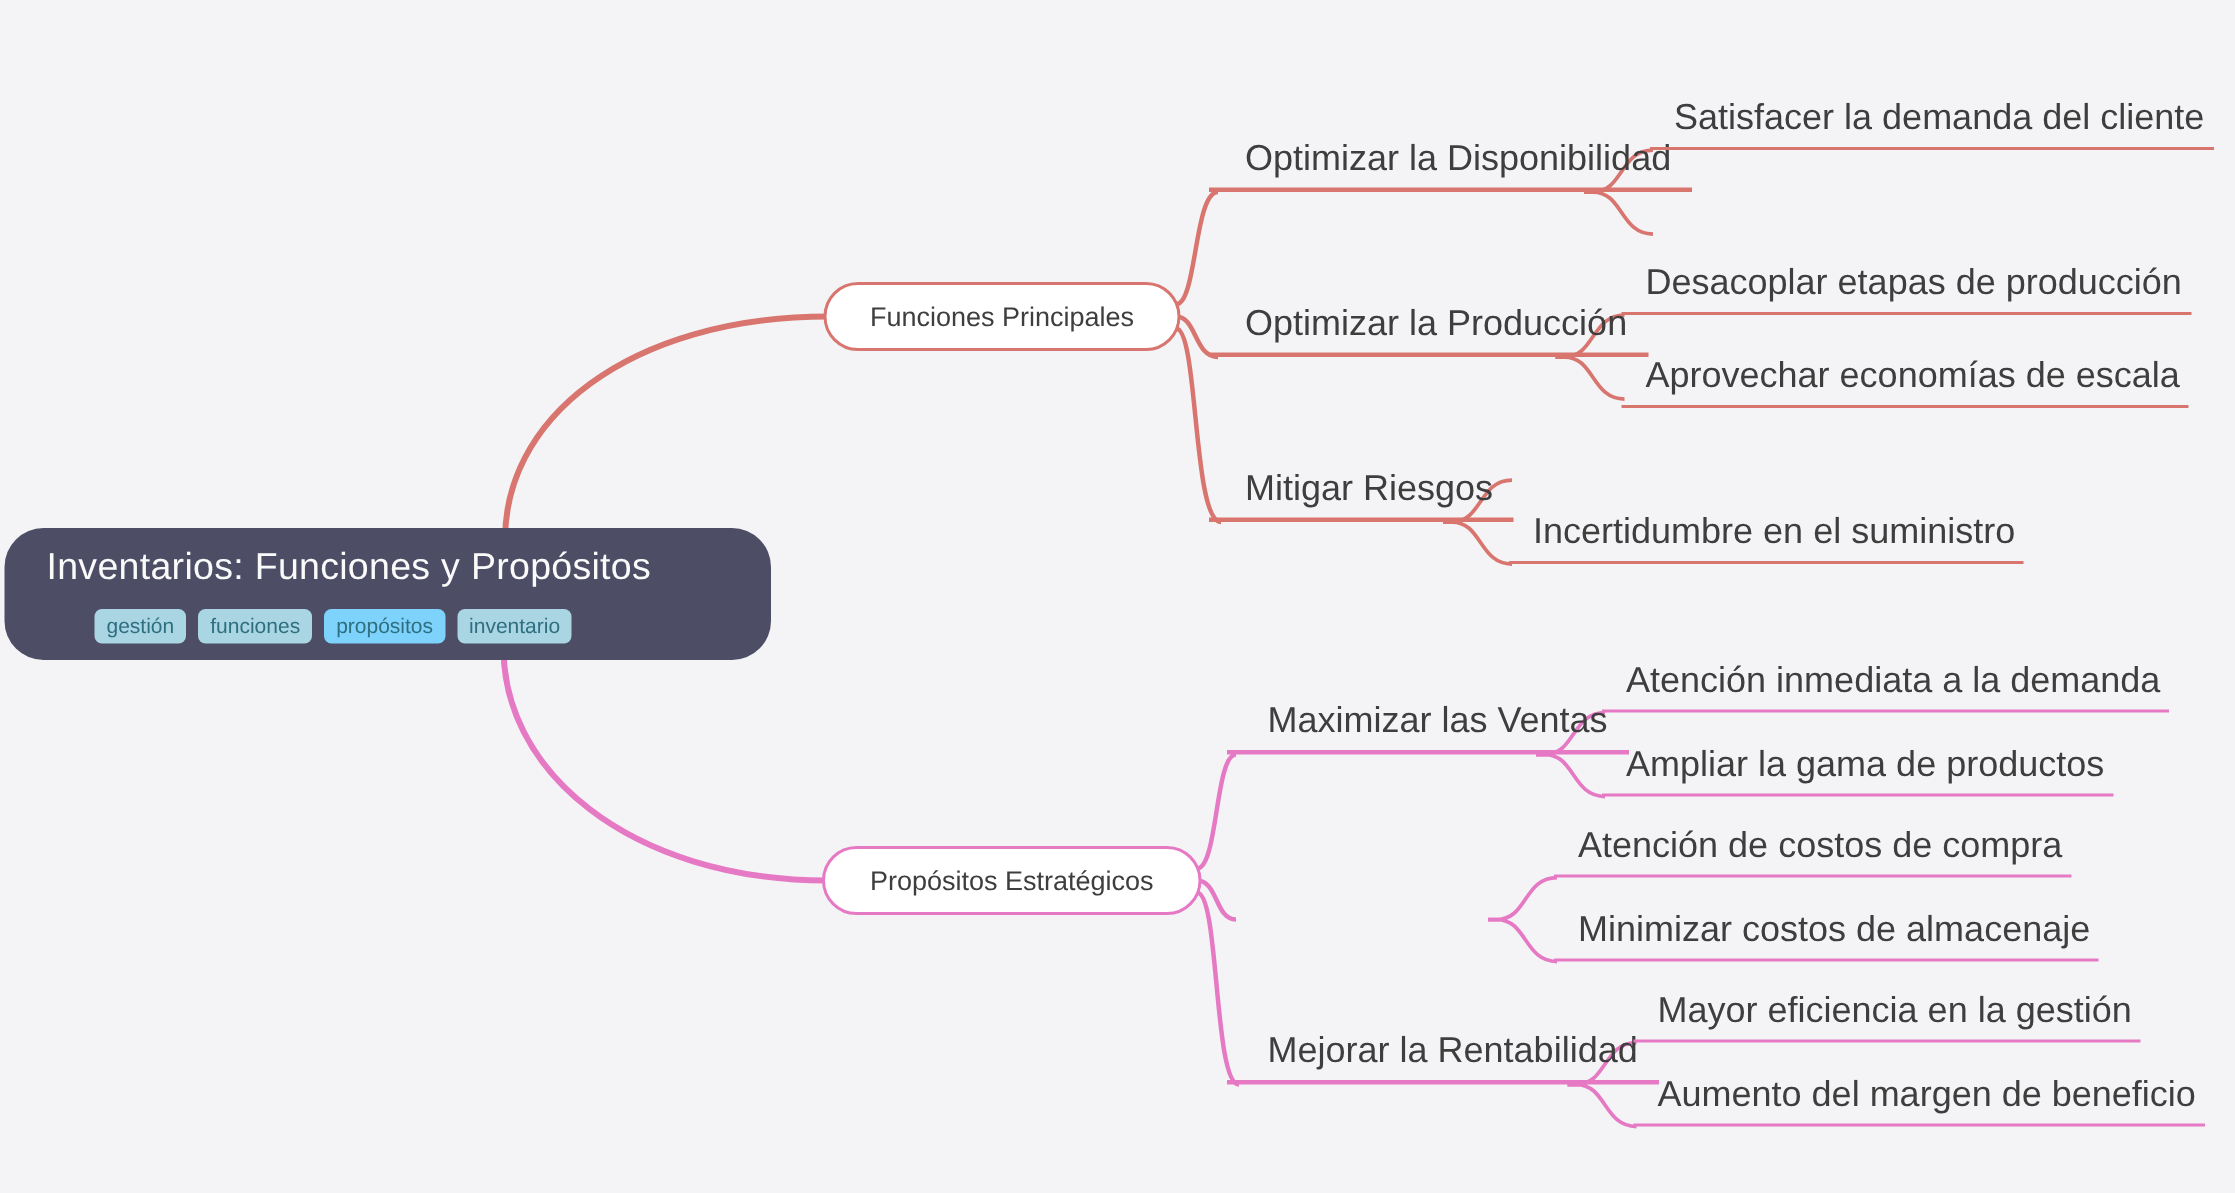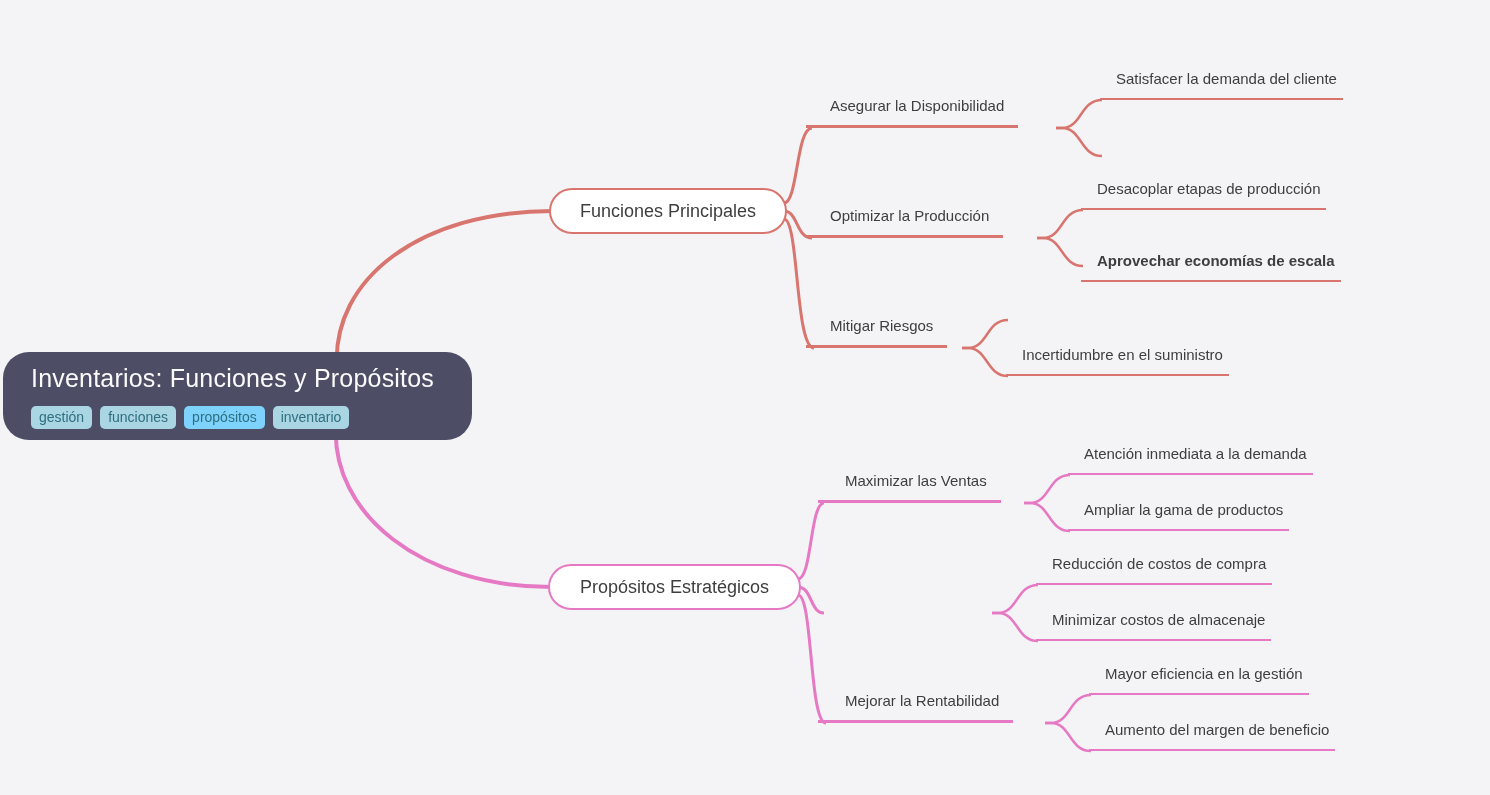--- a/index.html
+++ b/index.html
@@ -7,31 +7,31 @@
   body { font-family: "Liberation Sans", "DejaVu Sans", sans-serif; position: relative; }
 
   .canvas { position: absolute; inset: 0; }
 
   svg.links { position: absolute; left: 0; top: 0; }
   svg.links path { fill: none; }
 
   .root-node {
     position: absolute;
     left: 3px; top: 352px;
-    width: 469px; height: 88px;
+    width: 511px; height: 88px;
     border-radius: 26px;
     padding: 10px 0 0 28px;
   }
   .root-title {
     font-size: 25px;
     line-height: 32px;
     font-weight: 400;
     letter-spacing: 0.2px;
   }
-  .root-tags { margin-top: 12px; display: flex; gap: 8px; }
+  .root-tags { margin-top: 12px; display: flex; gap: 8px; margin-left: 32px; }
   .tag {
     font-size: 14px;
     line-height: 19px;
     padding: 2px 8px;
     border-radius: 5px;
     white-space: nowrap;
   }
 
   .pill {
     position: absolute;
@@ -40,21 +40,21 @@
     border-radius: 23px;
     display: flex;
     align-items: center;
     justify-content: center;
     font-size: 18px;
     white-space: nowrap;
   }
 
   .lbl {
     position: absolute;
-    font-size: 15px;
+    font-size: 24px;
     line-height: 24px;
     white-space: nowrap;
   }
   .lbl.l2 { border-bottom: 3px solid; padding: 0 14px 7px 24px; }
   .lbl.l2.b2 { padding-left: 27px; }
   .lbl.l3 { border-bottom: 2.5px solid; padding: 0 6px 7px 16px; }
 </style>
 </head>
 <body style="background-color: rgb(244, 244, 246);">
 
@@ -98,32 +98,32 @@
       <span class="tag" style="background-color: rgb(170, 214, 228); color: rgb(47, 111, 128);">gestión</span>
       <span class="tag" style="background-color: rgb(170, 214, 228); color: rgb(47, 111, 128);">funciones</span>
       <span class="tag" style="background-color: #7dd3fc; color: rgb(47, 111, 128);">propósitos</span>
       <span class="tag" style="background-color: rgb(170, 214, 228); color: rgb(47, 111, 128);">inventario</span>
     </div>
   </div>
 
   <div class="pill" style="left: 549px; top: 188px; width: 238px; border-color: rgb(217, 117, 111); background-color: rgb(255, 255, 255); color: rgb(62, 62, 62);">Funciones Principales</div>
   <div class="pill" style="left: 548px; top: 564px; width: 253px; border-color: rgb(230, 121, 196); background-color: rgb(255, 255, 255); color: rgb(62, 62, 62);">Propósitos Estratégicos</div>
 
-  <div class="lbl l2 b1" style="left: 806px; top: 94px; border-bottom-color: rgb(217, 117, 111); color: rgb(62, 62, 62);">Asegurar la Disponibilidad</div>
+  <div class="lbl l2 b1" style="left: 806px; top: 94px; border-bottom-color: rgb(217, 117, 111); color: rgb(62, 62, 62);">Optimizar la Disponibilidad</div>
   <div class="lbl l2 b1" style="left: 806px; top: 204px; border-bottom-color: rgb(217, 117, 111); color: rgb(62, 62, 62);">Optimizar la Producción</div>
   <div class="lbl l2 b1" style="left: 806px; top: 314px; border-bottom-color: rgb(217, 117, 111); color: rgb(62, 62, 62);">Mitigar Riesgos</div>
 
   <div class="lbl l3 b1" style="left: 1100px; top: 67px; border-bottom-color: rgb(217, 117, 111); color: rgb(62, 62, 62);">Satisfacer la demanda del cliente</div>
   <div class="lbl l3 b1" style="left: 1081px; top: 177px; border-bottom-color: rgb(217, 117, 111); color: rgb(62, 62, 62);">Desacoplar etapas de producción</div>
-  <div class="lbl l3 b1" style="left: 1081px; top: 249px; border-bottom-color: rgb(217, 117, 111); color: rgb(62, 62, 62); font-weight: bold;">Aprovechar economías de escala</div>
+  <div class="lbl l3 b1" style="left: 1081px; top: 239px; border-bottom-color: rgb(217, 117, 111); color: rgb(62, 62, 62);">Aprovechar economías de escala</div>
   <div class="lbl l3 b1" style="left: 1006px; top: 343px; border-bottom-color: rgb(217, 117, 111); color: rgb(62, 62, 62);">Incertidumbre en el suministro</div>
 
   <div class="lbl l2 b2" style="left: 818px; top: 469px; border-bottom-color: rgb(230, 121, 196); color: rgb(62, 62, 62);">Maximizar las Ventas</div>
   <div class="lbl l2 b2" style="left: 818px; top: 689px; border-bottom-color: rgb(230, 121, 196); color: rgb(62, 62, 62);">Mejorar la Rentabilidad</div>
 
   <div class="lbl l3 b2" style="left: 1068px; top: 442px; border-bottom-color: rgb(230, 121, 196); color: rgb(62, 62, 62);">Atención inmediata a la demanda</div>
   <div class="lbl l3 b2" style="left: 1068px; top: 498px; border-bottom-color: rgb(230, 121, 196); color: rgb(62, 62, 62);">Ampliar la gama de productos</div>
-  <div class="lbl l3 b2" style="left: 1036px; top: 552px; border-bottom-color: rgb(230, 121, 196); color: rgb(62, 62, 62);">Reducción de costos de compra</div>
+  <div class="lbl l3 b2" style="left: 1036px; top: 552px; border-bottom-color: rgb(230, 121, 196); color: rgb(62, 62, 62);">Atención de costos de compra</div>
   <div class="lbl l3 b2" style="left: 1036px; top: 608px; border-bottom-color: rgb(230, 121, 196); color: rgb(62, 62, 62);">Minimizar costos de almacenaje</div>
   <div class="lbl l3 b2" style="left: 1089px; top: 662px; border-bottom-color: rgb(230, 121, 196); color: rgb(62, 62, 62);">Mayor eficiencia en la gestión</div>
   <div class="lbl l3 b2" style="left: 1089px; top: 718px; border-bottom-color: rgb(230, 121, 196); color: rgb(62, 62, 62);">Aumento del margen de beneficio</div>
 
 </div>
 
 </body></html>

